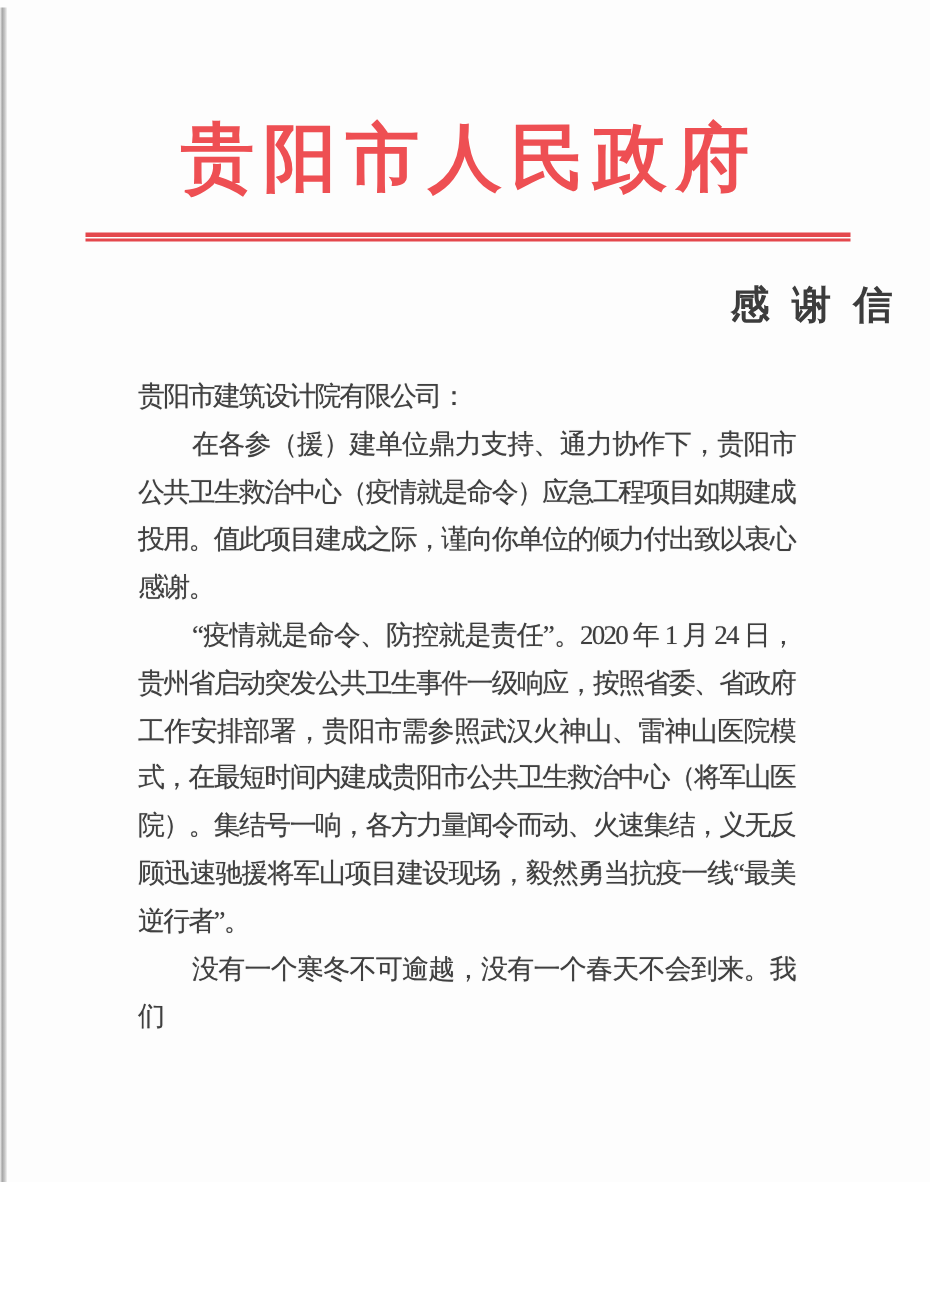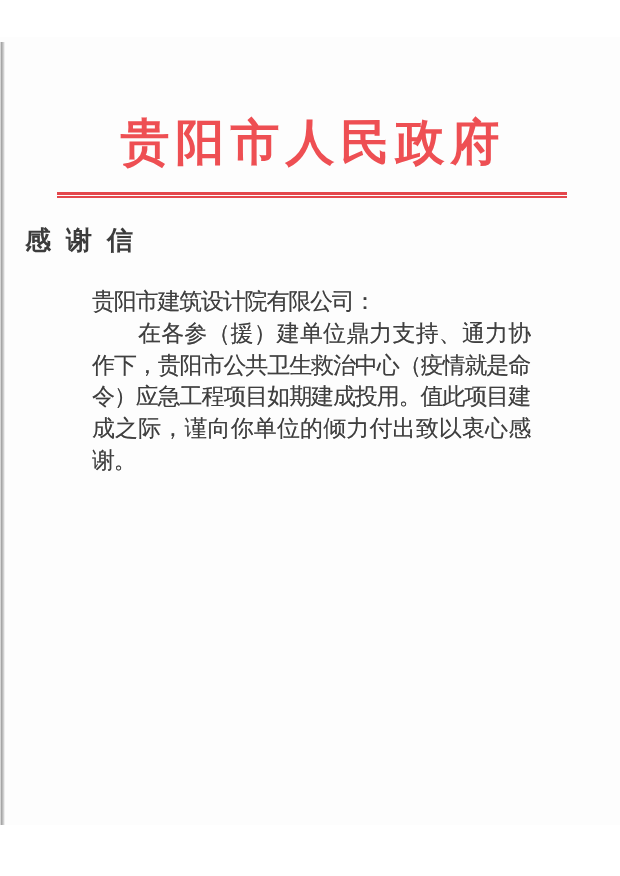--- a/index.html
+++ b/index.html
@@ -7,21 +7,20 @@
     padding: 0;
     background: #ffffff;
   }
   .page {
     position: relative;
     width: 620px;
     height: 788px;
     background: #fdfdfd;
     overflow: hidden;
     font-family: "Liberation Serif", "DejaVu Serif", serif;
-    margin-top: 37px;
   }
   
   .page-edge {
     position: absolute;
     left: 0;
     top: 5px;
     width: 5px;
     height: 871px;
     background: linear-gradient(90deg, #efefef 0%, #a6a6a6 30%, #c9c9c9 65%, #fdfdfd 100%);
   }
@@ -50,35 +49,35 @@
   .rule-head-thin  { left: 57px; top: 159.4px; height: 1.3px; }
   .rule-foot-thin  { left: 50px; top: 822.4px; height: 1.3px; }
   .rule-foot-thick { left: 50px; top: 824.8px; height: 2.6px; }
   
   .letter-title {
     position: absolute;
     top: 186px;
     left: 10px;
     width: 600px;
     margin: 0;
-    text-align: left;
+    text-align: right;
     font-size: 26px;
     font-weight: bold;
     color: #3c3c3c;
     letter-spacing: 15px;
     text-indent: 15px;
     white-space: nowrap;
   }
   
   .letter-body {
     position: absolute;
     top: 249px;
     left: 92px;
     width: 438px;
-    font-size: 23px;
+    font-size: 18px;
     line-height: 31.8px;
     color: #3f3f3f;
     text-align: justify;
     text-shadow: 0 0 0.5px rgba(70,70,70,0.55);
   }
   .letter-body p {
     margin: 0;
     padding: 0;
     text-indent: 2em;
     letter-spacing: -1.2px;
@@ -98,18 +97,20 @@
 
   <div class="rule rule-head-thick"></div>
   <div class="rule rule-head-thin"></div>
 
   <h2 class="letter-title">感谢信</h2>
 
   <div class="letter-body">
     <p class="salutation">贵阳市建筑设计院有限公司：</p>
 
   <p>在各参（援）建单位鼎力支持、通力协作下，贵阳市公共卫生救治中心（疫情就是命令）应急工程项目如期建成投用。值此项目建成之际，谨向你单位的倾力付出致以衷心感谢。</p>
+      <p>“疫情就是命令、防控就是责任”。2020 年 1 月 24 日，贵州省启动突发公共卫生事件一级响应，按照省委、省政府工作安排部署，贵阳市需参照武汉火神山、雷神山医院模式，在最短时间内建成贵阳市公共卫生救治中心（将军山医院）。集结号一响，各方力量闻令而动、火速集结，义无反顾迅速驰援将军山项目建设现场，毅然勇当抗疫一线“最美逆行者”。</p>
+      <p>没有一个寒冬不可逾越，没有一个春天不会到来。我们</p>
     </div>
 
   <div class="rule rule-foot-thin"></div>
   <div class="rule rule-foot-thick"></div>
 
 </div>
 
 </body></html>

